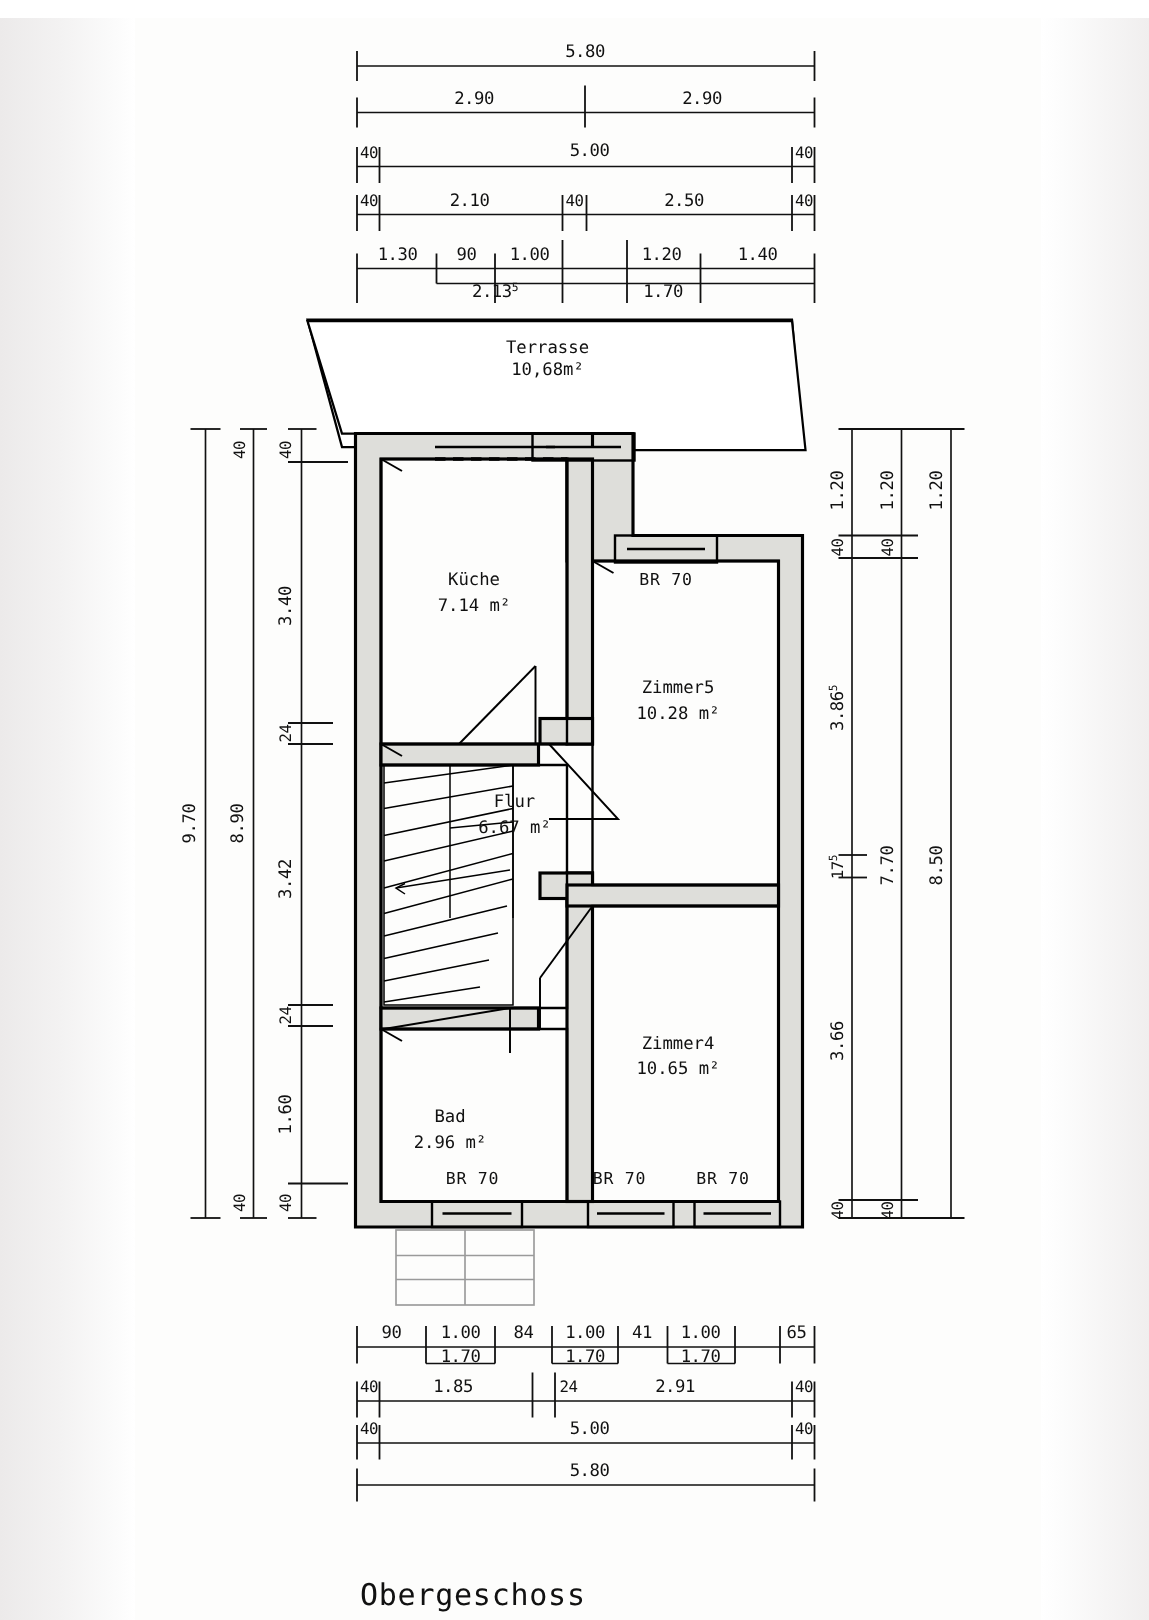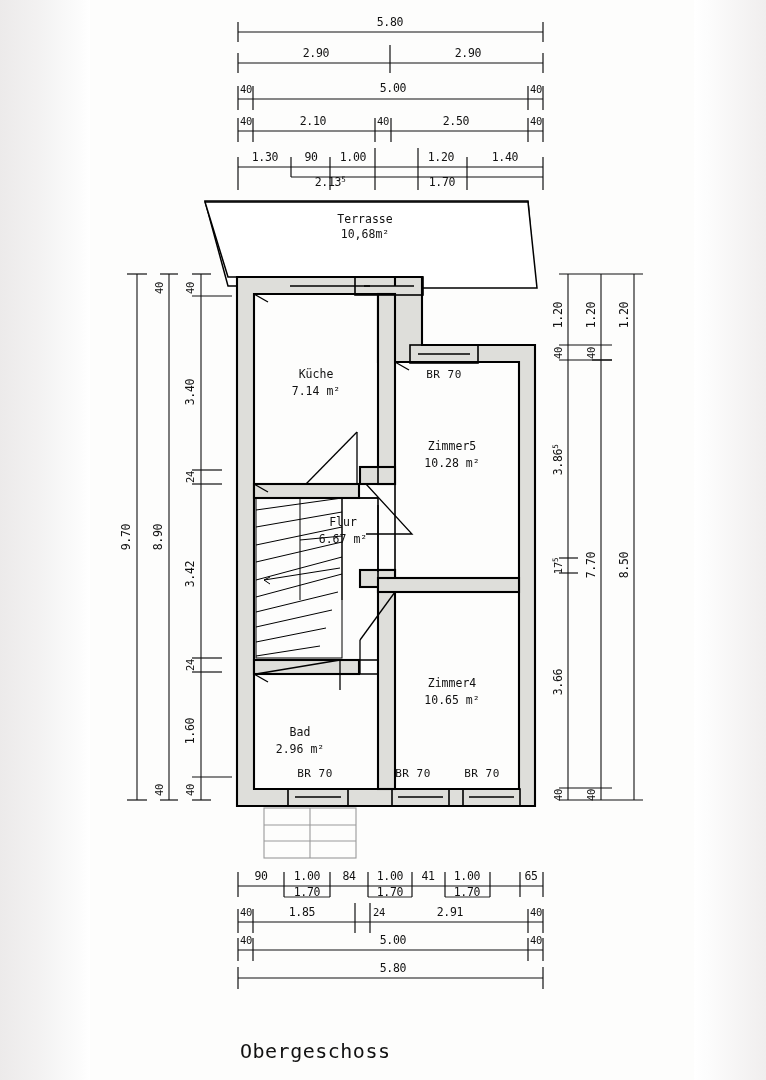--- a/index.html
+++ b/index.html
@@ -1,20 +1,20 @@
 <!DOCTYPE html>
 <html><head>
 <meta charset="utf-8">
 <style>
   html,body{margin:0;padding:0;background:#ffffff;}
   body{
     width:766px;height:1080px;overflow:hidden;position:relative;
     font-family:"DejaVu Sans Mono","Liberation Mono",monospace;
   }
-  #sheet{position:absolute;inset:0;width:766px;height:924px;}
+  #sheet{position:absolute;inset:0;width:766px;height:924px;margin-top:12px;}
   .scan-edge-l{position:absolute;left:0;top:0;width:90px;height:1080px;
     background:linear-gradient(to right,#eceaea 0%,#f3f2f2 45%,#fbfbfb 85%,#ffffff 100%);}
   .scan-edge-r{position:absolute;right:0;top:0;width:72px;height:1080px;
     background:linear-gradient(to left,#f0eeee 0%,#f6f5f5 40%,#fcfcfc 80%,#ffffff 100%);}
   .paper{position:absolute;left:90px;top:0;width:604px;height:1080px;background:#fdfdfc;}
   svg#plan{position:absolute;left:0;top:0;}
   text{font-family:"DejaVu Sans Mono","Liberation Mono",monospace;fill:#111;}
   .dimtxt{font-size:11.5px;letter-spacing:-0.3px;}
   .dimtxt-s{font-size:10.5px;letter-spacing:-0.3px;}
   .sup{font-size:7.5px;}

